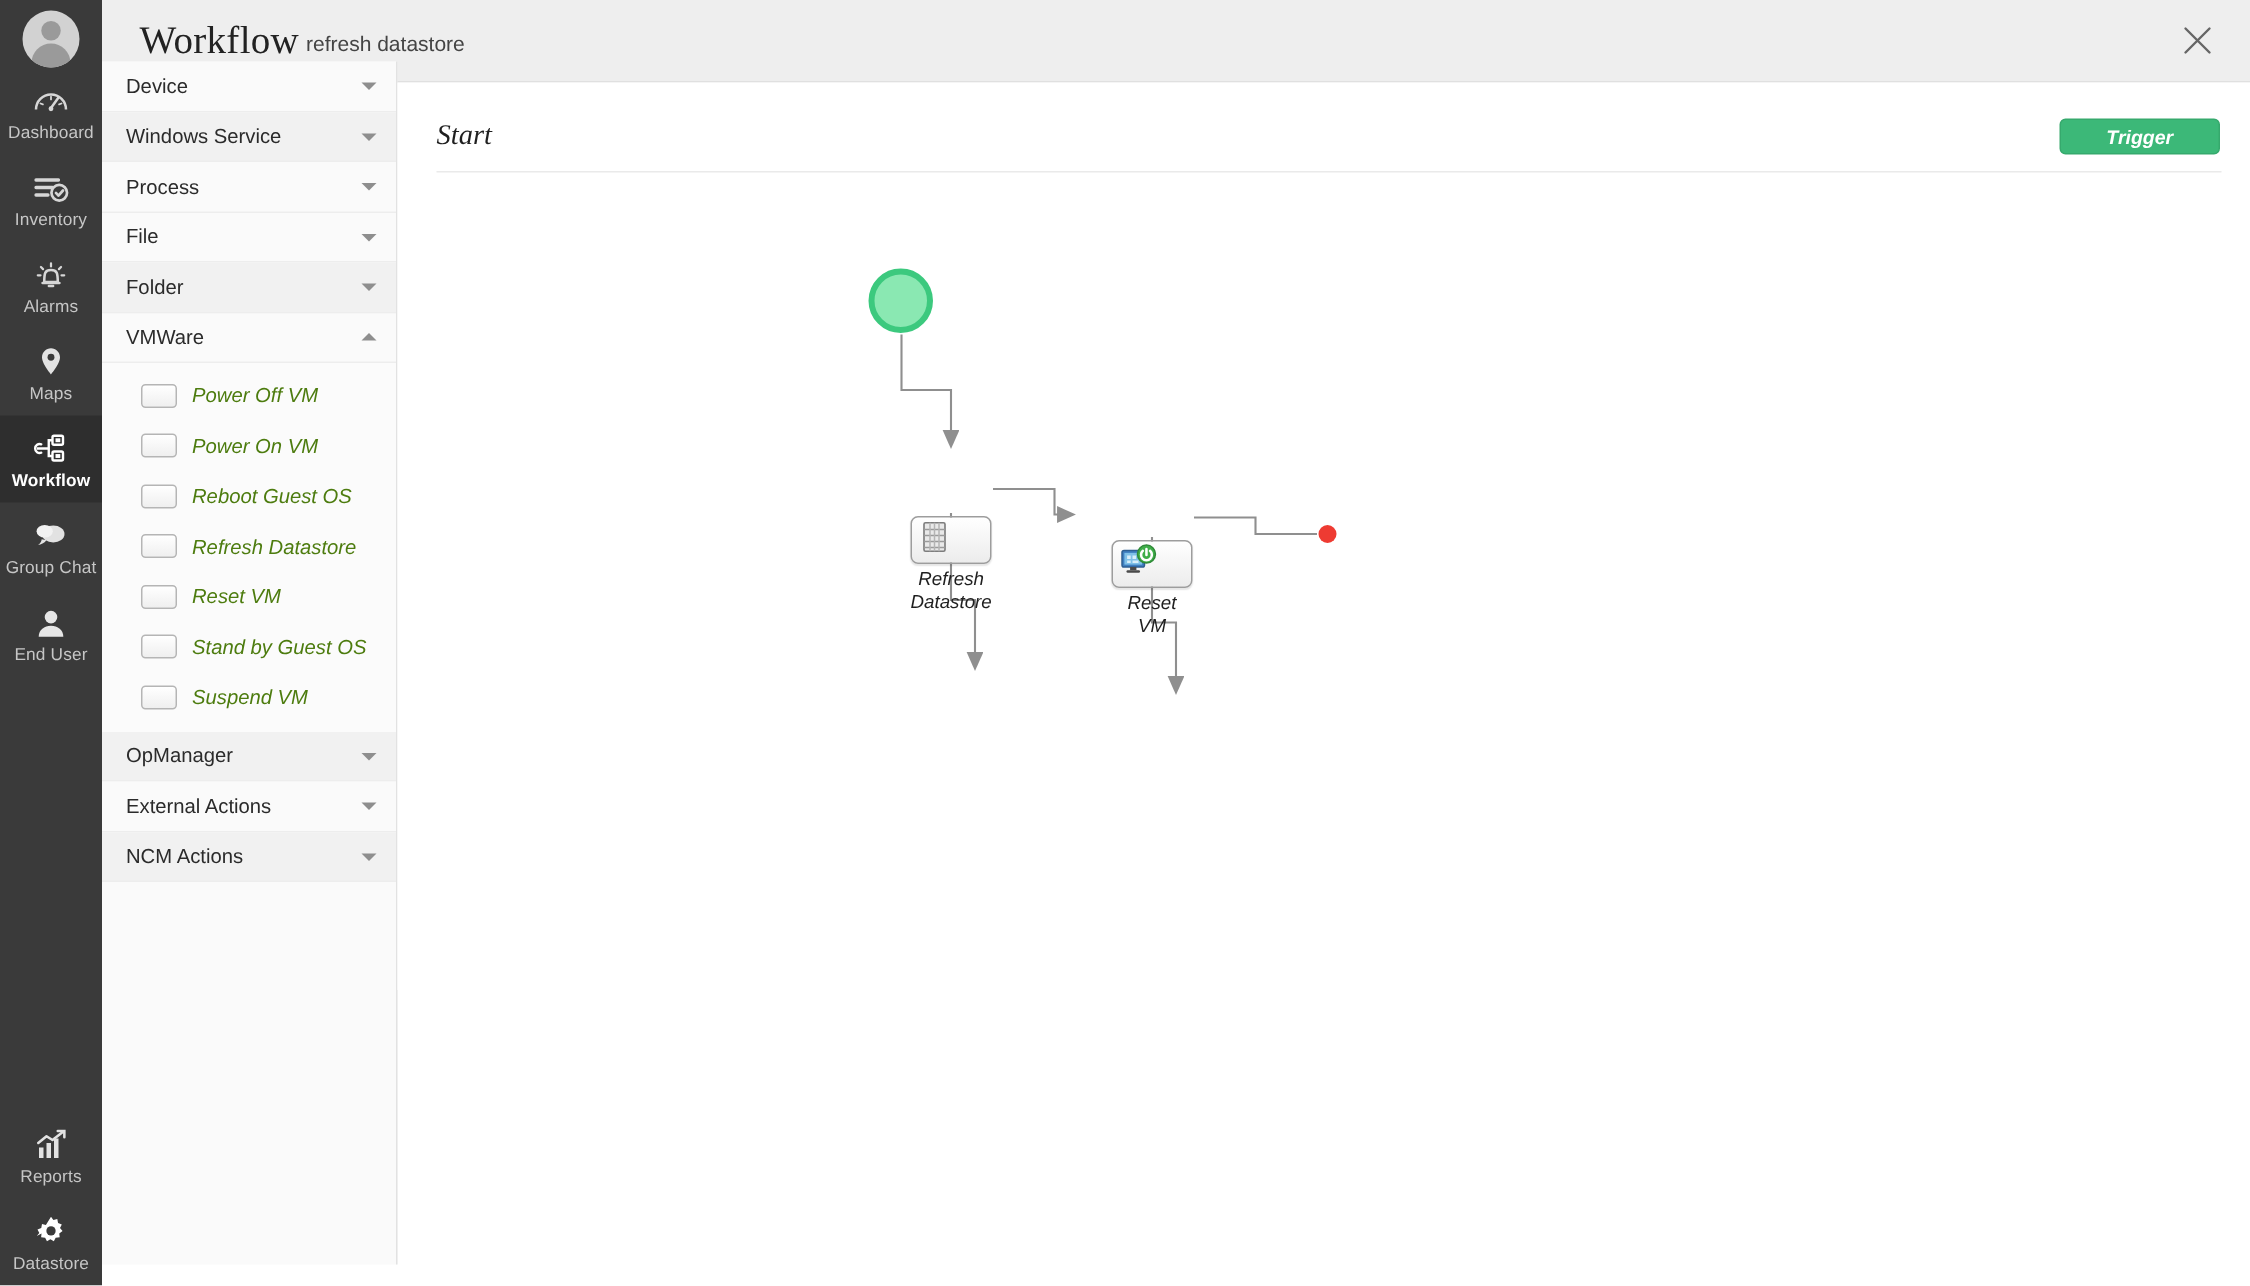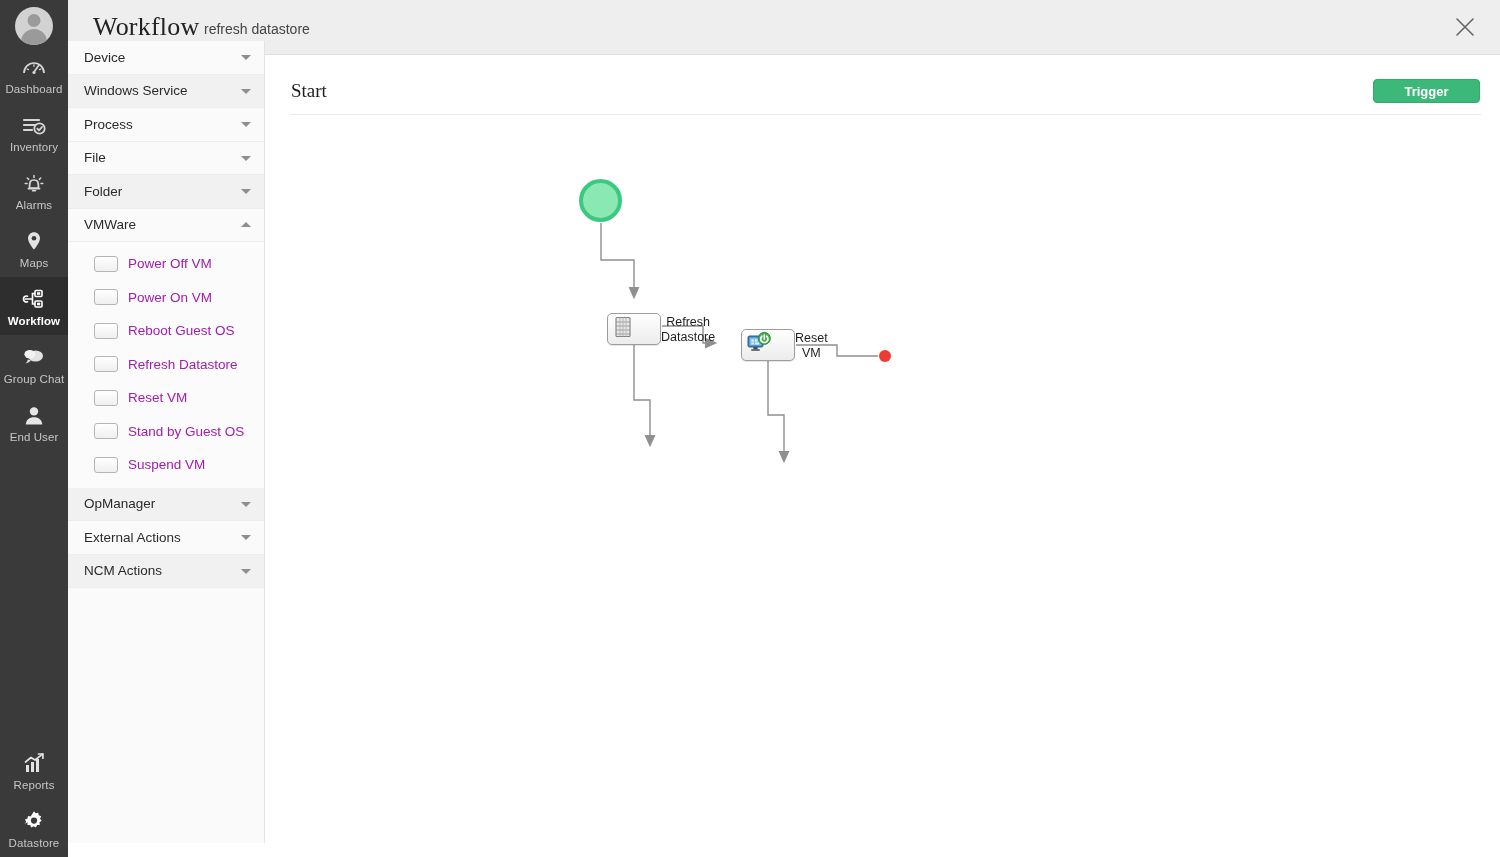--- a/index.html
+++ b/index.html
@@ -102,26 +102,26 @@
   .acc-body { background: #fbfbfb; padding: 5px 0 6px 0; }
   .acc-item {
     height: 33.5px; display: flex; align-items: center;
     padding-left: 26px; cursor: pointer;
   }
   .cbx {
     width: 24px; height: 16px; border: 1px solid #b5b5b5; border-radius: 3px;
     background: linear-gradient(#ffffff, #efefef);
     margin-right: 10px; flex: none;
   }
-  .acc-item .it-lbl { font-size: 13.5px; color: #a21caf; }
+  .acc-item .it-lbl { font-size: 13.5px; color: #4d7c0f; font-style: italic; }
 
   
   #canvas-area {
     position: absolute; left: 265px; top: 55px;
-    width: 1235px; height: 605px; background: #ffffff;
+    width: 1235px; height: 605px; background: #ffffff; font-style: italic;
   }
   #canvas-title {
     position: absolute; left: 26px; top: 25px;
     font-family: "Liberation Serif", serif;
     font-size: 19px; color: #1f1f1f;
   }
   #trigger-btn {
     position: absolute; right: 20px; top: 24px;
     width: 107px; height: 24px; border-radius: 4px;
     background: #3cb878; border: 1px solid #36a96d;
@@ -132,21 +132,21 @@
   #canvas-divider {
     position: absolute; left: 26px; top: 59px;
     width: 1190px; height: 1px; background: #eaeaea;
   }
   #flow {
     position: absolute; left: 0; top: 0; width: 1235px; height: 802px;
   }
 
   .node {
     position: absolute;
-    display: flex; flex-direction: row; align-items: center;
+    display: flex; flex-direction: column; align-items: center; margin-top: 32px;
   }
   .node-box {
     width: 54px; height: 32px; border: 1px solid #9d9d9d; border-radius: 5px;
     background: linear-gradient(#ffffff, #ececec);
     box-shadow: 0 1px 1px rgba(0,0,0,.10);
     display: flex; align-items: center; padding-left: 2px;
     cursor: pointer;
   }
   .node-label {
     margin-top: 3px; text-align: center;

